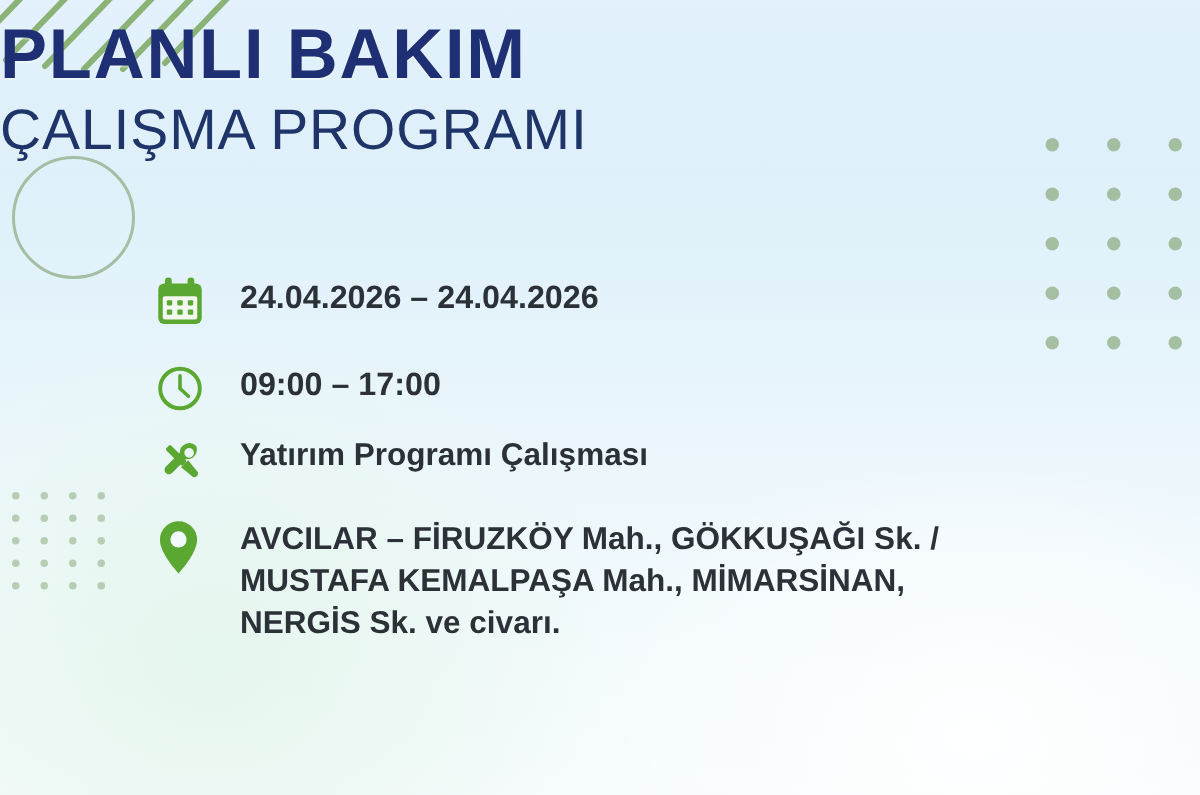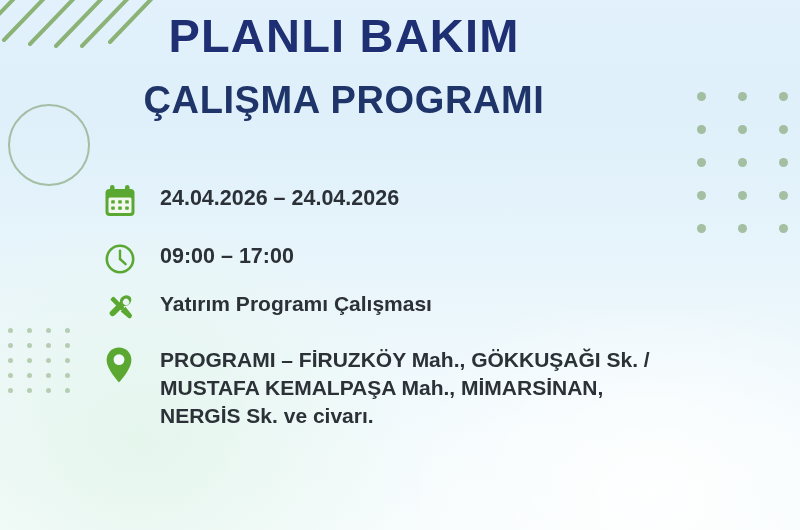--- a/index.html
+++ b/index.html
@@ -94,40 +94,40 @@
     grid-template-rows: repeat(5, 15px);
   }
   #dots-left .dot { width: 5px; height: 5px; opacity: 0.55; }
 
   
   .heading {
     position: absolute;
     left: 0;
     top: 12px;
     width: 688px;
-    text-align: center;
+    text-align: left;
   }
   .title-main {
     font-family: "Liberation Sans", sans-serif;
     font-weight: bold;
     font-size: 47px;
     letter-spacing: 1.2px;
     color: #1f2f73;
     line-height: 1.0;
     margin: 0;
     text-shadow: 0 1px 0 rgba(255,255,255,0.35);
   }
   .title-sub {
     font-family: "Liberation Sans", sans-serif;
-    font-weight: bold;
+    font-weight: normal;
     font-size: 38px;
     letter-spacing: 0.6px;
     color: #1f3468;
     line-height: 1.0;
-    margin: 22px 0 0 0;
+    margin: 9px 0 0 0;
   }
 
   
   .info-list {
     position: absolute;
     left: 104px;
     top: 182px;
     width: 640px;
   }
   .info-row {
@@ -282,19 +282,19 @@
       <div class="info-text">Yatırım Programı Çalışması</div>
     </div>
 
     <div class="info-row" id="row-area">
       <div class="icon-cell">
         <svg width="30" height="38" viewBox="0 0 30 38">
           <path d="M15 1.5 C8.1 1.5 2.6 7 2.6 13.9 C2.6 23.2 15 36.3 15 36.3 C15 36.3 27.4 23.2 27.4 13.9 C27.4 7 21.9 1.5 15 1.5 Z" fill="#5aa832"></path>
           <circle cx="15" cy="13.6" r="5.4" fill="#f2fafd"></circle>
         </svg>
       </div>
-      <div class="info-text">PROGRAMI – FİRUZKÖY Mah., GÖKKUŞAĞI Sk. /
+      <div class="info-text">AVCILAR – FİRUZKÖY Mah., GÖKKUŞAĞI Sk. /
 MUSTAFA KEMALPAŞA Mah., MİMARSİNAN,
 NERGİS Sk. ve civarı.</div>
     </div>
 
   </div>
 </div>
 
 </body></html>

